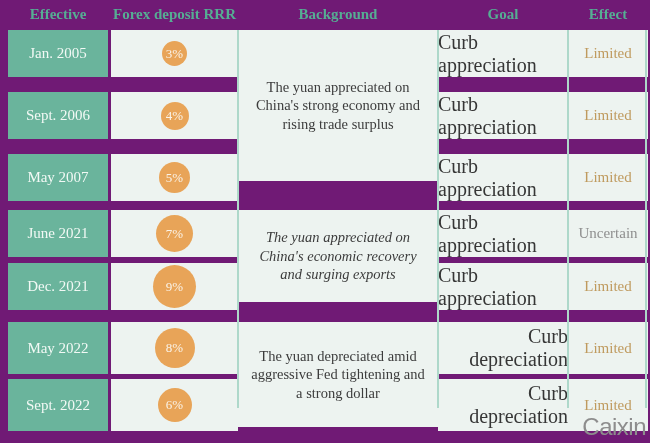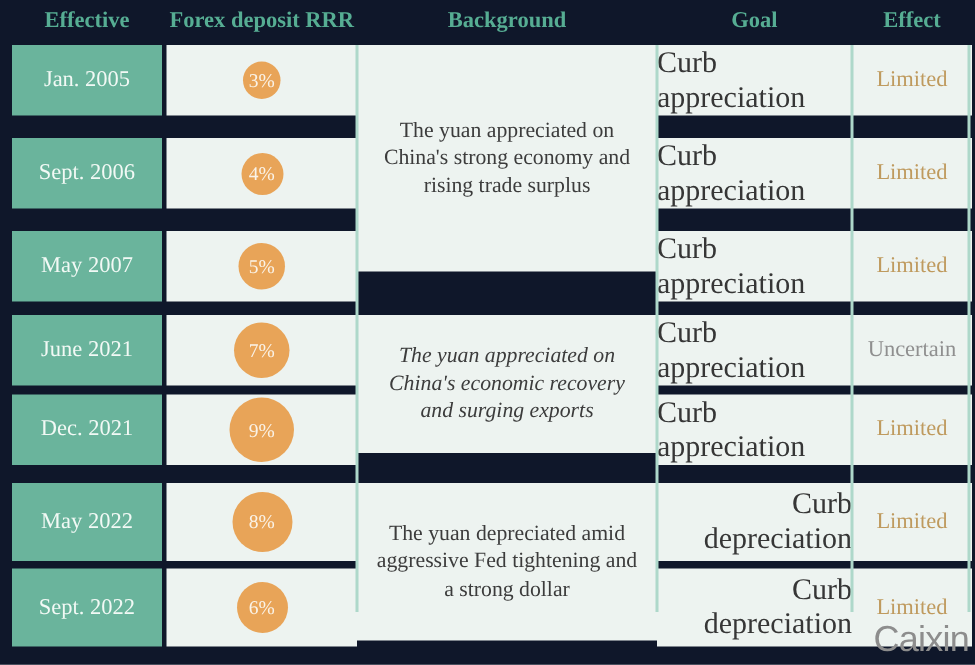--- a/index.html
+++ b/index.html
@@ -1,19 +1,19 @@
 <!DOCTYPE html>
 <html><head>
 <meta charset="utf-8">
 <style>
   html,body { margin:0; padding:0; }
   .page {
     position:relative;
     width:650px; height:443px;
-    background:#0f172a;
+    background:#701a75;
     font-family:"Liberation Serif", serif;
     overflow:hidden;
   }
 
   
   .header-row {
     position:absolute; top:0; left:8px; width:640px; height:28px;
     display:flex; align-items:center;
   }
   .hcell {

